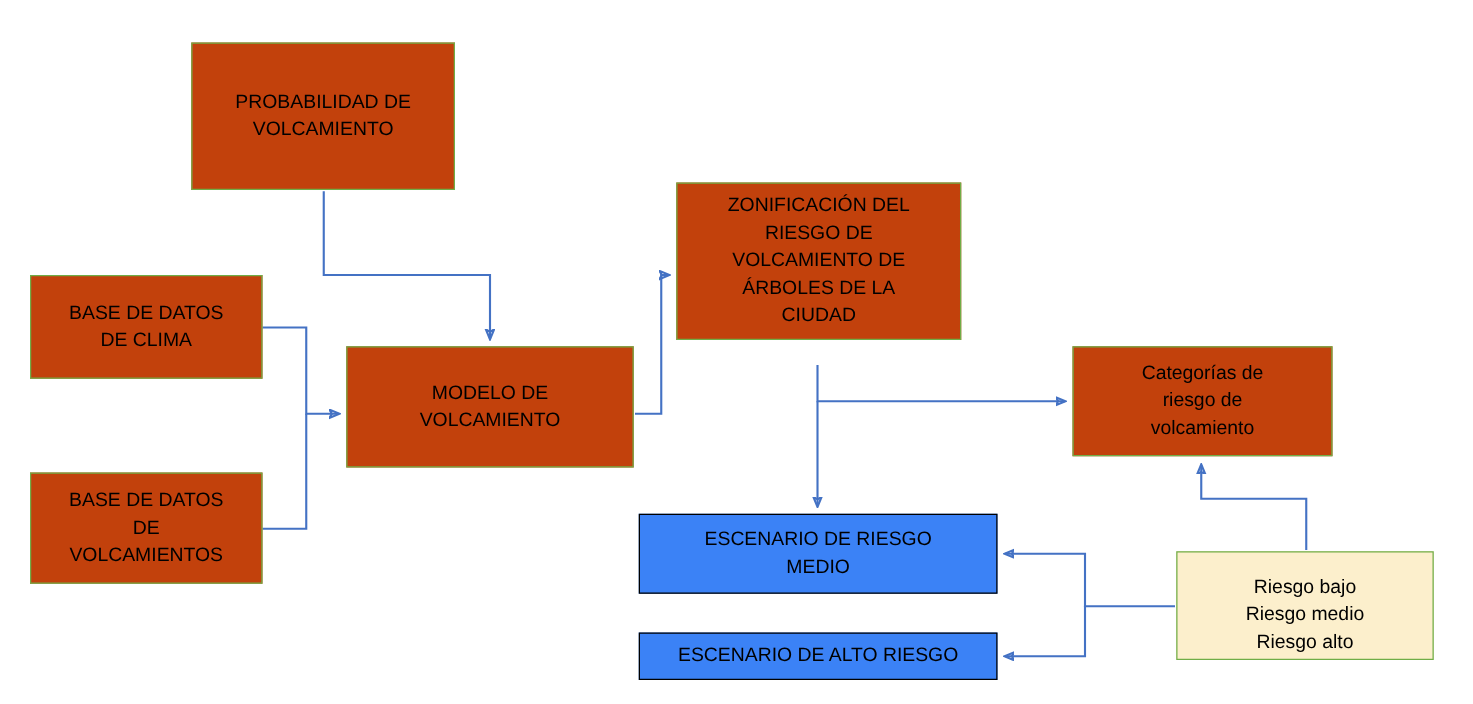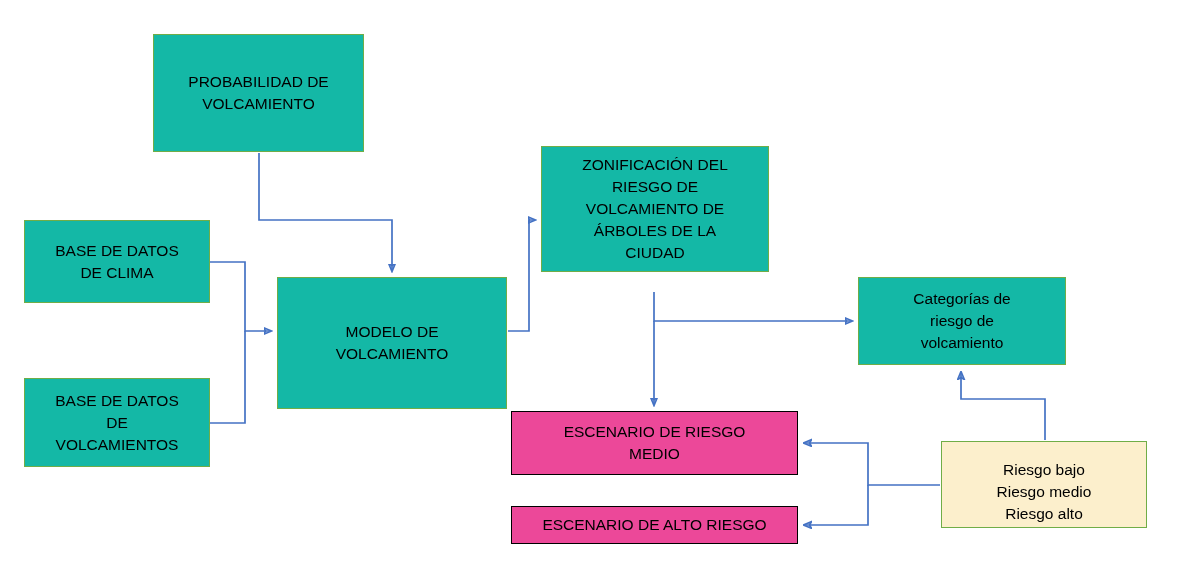--- a/index.html
+++ b/index.html
@@ -24,25 +24,25 @@
     text-align: center;
     color: #000000;
     font-size: 15.5px;
     line-height: 1.42;
     padding: 2px 6px;
     white-space: pre-line;
     z-index: 3;
   }
   .node.green {
     border: 1.3px solid #70ad47;
-    background: #14b8a6;
+    background: #c2410c;
   }
   .node.black {
     border: 1.6px solid #000000;
-    background: #ec4899;
+    background: #3b82f6;
   }
   .node.yellow {
     border: 1.3px solid #70ad47;
     background: #fcefcc;
   }
   .node .label { display: block; }
 
   svg.edges {
     position: absolute;
     left: 0;
@@ -90,21 +90,21 @@
       </g>
   </svg>
   <div id="node-layer">
       <div class="node green" style="left: 153px; top: 34px; width: 211px; height: 118px;"><span class="label">PROBABILIDAD DE
 VOLCAMIENTO</span></div>
       <div class="node green" style="left: 24px; top: 220px; width: 186px; height: 83px;"><span class="label">BASE DE DATOS
 DE CLIMA</span></div>
       <div class="node green" style="left: 24px; top: 378px; width: 186px; height: 89px;"><span class="label">BASE DE DATOS
 DE
 VOLCAMIENTOS</span></div>
-      <div class="node green" style="left: 277px; top: 277px; width: 230px; height: 132px;"><span class="label">MODELO DE
+      <div class="node green" style="left: 277px; top: 277px; width: 230px; height: 97px;"><span class="label">MODELO DE
 VOLCAMIENTO</span></div>
       <div class="node green" style="left: 541px; top: 146px; width: 228px; height: 126px;"><span class="label">ZONIFICACIÓN DEL
 RIESGO DE
 VOLCAMIENTO DE
 ÁRBOLES DE LA
 CIUDAD</span></div>
       <div class="node green" style="left: 858px; top: 277px; width: 208px; height: 88px;"><span class="label">Categorías de
 riesgo de
 volcamiento</span></div>
       <div class="node black" style="left: 511px; top: 411px; width: 287px; height: 64px;"><span class="label">ESCENARIO DE RIESGO

